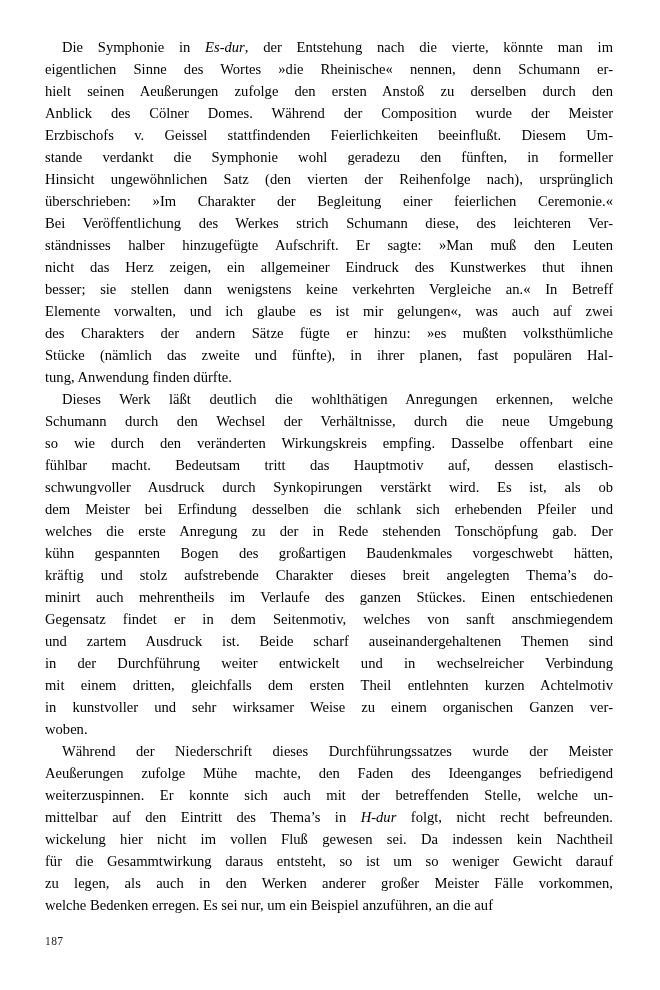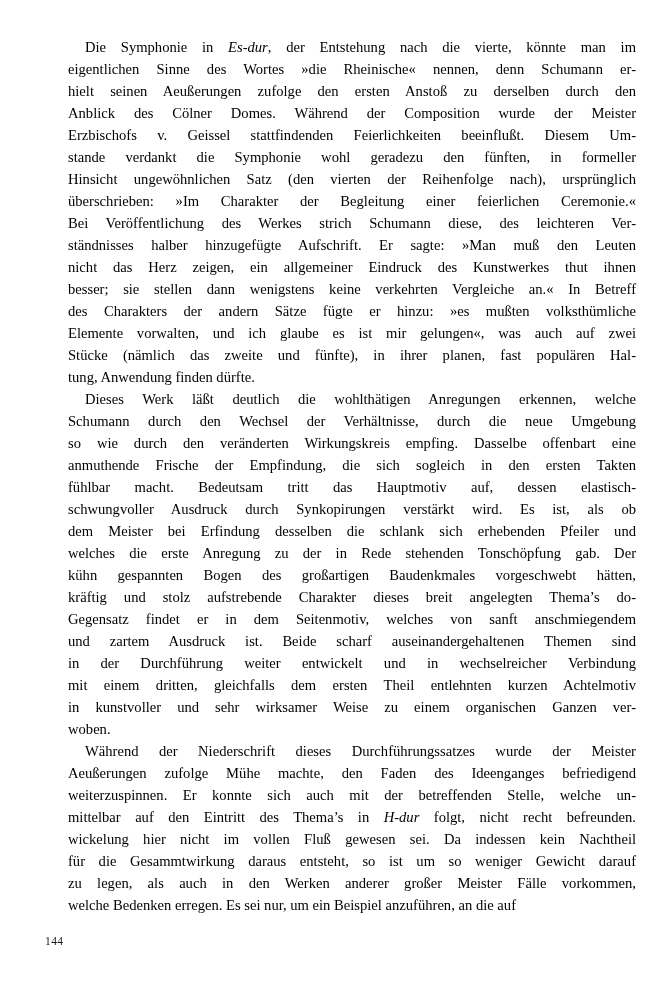--- a/index.html
+++ b/index.html
@@ -27,21 +27,20 @@
   .line {
     display: block;
     width: 100%;
     height: 22px;
     line-height: 22px;
     font-size: 14.6px;
     white-space: nowrap;
     text-align: justify;
     text-align-last: justify;
     letter-spacing: 0;
-    margin-left: 23px;
   }
   
   .line.last {
     text-align: left;
     text-align-last: left;
   }
   
   .line.indent {
     text-indent: 17px;
   }
@@ -77,50 +76,50 @@
         <span class="line">hielt seinen Aeußerungen zufolge den ersten Anstoß zu derselben durch den</span>
         <span class="line loose">Anblick des Cölner Domes. Während der Composition wurde der Meister</span>
         <span class="line">Erzbischofs v. Geissel stattfindenden Feierlichkeiten beeinflußt. Diesem Um-</span>
         <span class="line loose2">stande verdankt die Symphonie wohl geradezu den fünften, in formeller</span>
         <span class="line tight2">Hinsicht ungewöhnlichen Satz (den vierten der Reihenfolge nach), ursprünglich</span>
         <span class="line loose">überschrieben: »Im Charakter der Begleitung einer feierlichen Ceremonie.«</span>
         <span class="line">Bei Veröffentlichung des Werkes strich Schumann diese, des leichteren Ver-</span>
         <span class="line">ständnisses halber hinzugefügte Aufschrift. Er sagte: »Man muß den Leuten</span>
         <span class="line">nicht das Herz zeigen, ein allgemeiner Eindruck des Kunstwerkes thut ihnen</span>
         <span class="line tight">besser; sie stellen dann wenigstens keine verkehrten Vergleiche an.« In Betreff</span>
+        <span class="line">Elemente vorwalten, und ich glaube es ist mir gelungen«, was auch auf zwei</span>
         <span class="line">des Charakters der andern Sätze fügte er hinzu: »es mußten volksthümliche</span>
-        <span class="line">Elemente vorwalten, und ich glaube es ist mir gelungen«, was auch auf zwei</span>
         <span class="line">Stücke (nämlich das zweite und fünfte), in ihrer planen, fast populären Hal-</span>
         <span class="line last">tung, Anwendung finden dürfte.</span>
       </div>
       <div>
         <span class="line tight indent">Dieses Werk läßt deutlich die wohlthätigen Anregungen erkennen, welche</span>
         <span class="line loose">Schumann durch den Wechsel der Verhältnisse, durch die neue Umgebung</span>
         <span class="line tight">so wie durch den veränderten Wirkungskreis empfing. Dasselbe offenbart eine</span>
-        <span class="line">anmuthende Frische der Empfindung, die sich sogleich in den ersten Takten</span>
         <span class="line loose2">fühlbar macht. Bedeutsam tritt das Hauptmotiv auf, dessen elastisch-</span>
         <span class="line">schwungvoller Ausdruck durch Synkopirungen verstärkt wird. Es ist, als ob</span>
         <span class="line tight">dem Meister bei Erfindung desselben die schlank sich erhebenden Pfeiler und</span>
         <span class="line tight">welches die erste Anregung zu der in Rede stehenden Tonschöpfung gab. Der</span>
         <span class="line tight">kühn gespannten Bogen des großartigen Baudenkmales vorgeschwebt hätten,</span>
         <span class="line">kräftig und stolz aufstrebende Charakter dieses breit angelegten Thema’s do-</span>
+        <span class="line tight2">minirt auch mehrentheils im Verlaufe des ganzen Stückes. Einen entschiedenen</span>
         <span class="line">Gegensatz findet er in dem Seitenmotiv, welches von sanft anschmiegendem</span>
         <span class="line">und zartem Ausdruck ist. Beide scharf auseinandergehaltenen Themen sind</span>
         <span class="line loose">in der Durchführung weiter entwickelt und in wechselreicher Verbindung</span>
         <span class="line tight">mit einem dritten, gleichfalls dem ersten Theil entlehnten kurzen Achtelmotiv</span>
         <span class="line">in kunstvoller und sehr wirksamer Weise zu einem organischen Ganzen ver-</span>
         <span class="line last">woben.</span>
       </div>
       <div>
         <span class="line indent">Während der Niederschrift dieses Durchführungssatzes wurde der Meister</span>
         <span class="line tight">Aeußerungen zufolge Mühe machte, den Faden des Ideenganges befriedigend</span>
         <span class="line">weiterzuspinnen. Er konnte sich auch mit der betreffenden Stelle, welche un-</span>
         <span class="line tight">mittelbar auf den Eintritt des Thema’s in <i>H-dur</i> folgt, nicht recht befreunden.</span>
         <span class="line">wickelung hier nicht im vollen Fluß gewesen sei. Da indessen kein Nachtheil</span>
         <span class="line tight2">für die Gesammtwirkung daraus entsteht, so ist um so weniger Gewicht darauf</span>
         <span class="line">zu legen, als auch in den Werken anderer großer Meister Fälle vorkommen,</span>
         <span class="line last">welche Bedenken erregen. Es sei nur, um ein Beispiel anzuführen, an die auf</span>
       </div>
     </div>
 
-  <div class="folio">144</div>
+  <div class="folio">187</div>
 
 </div>
 
 </body></html>

